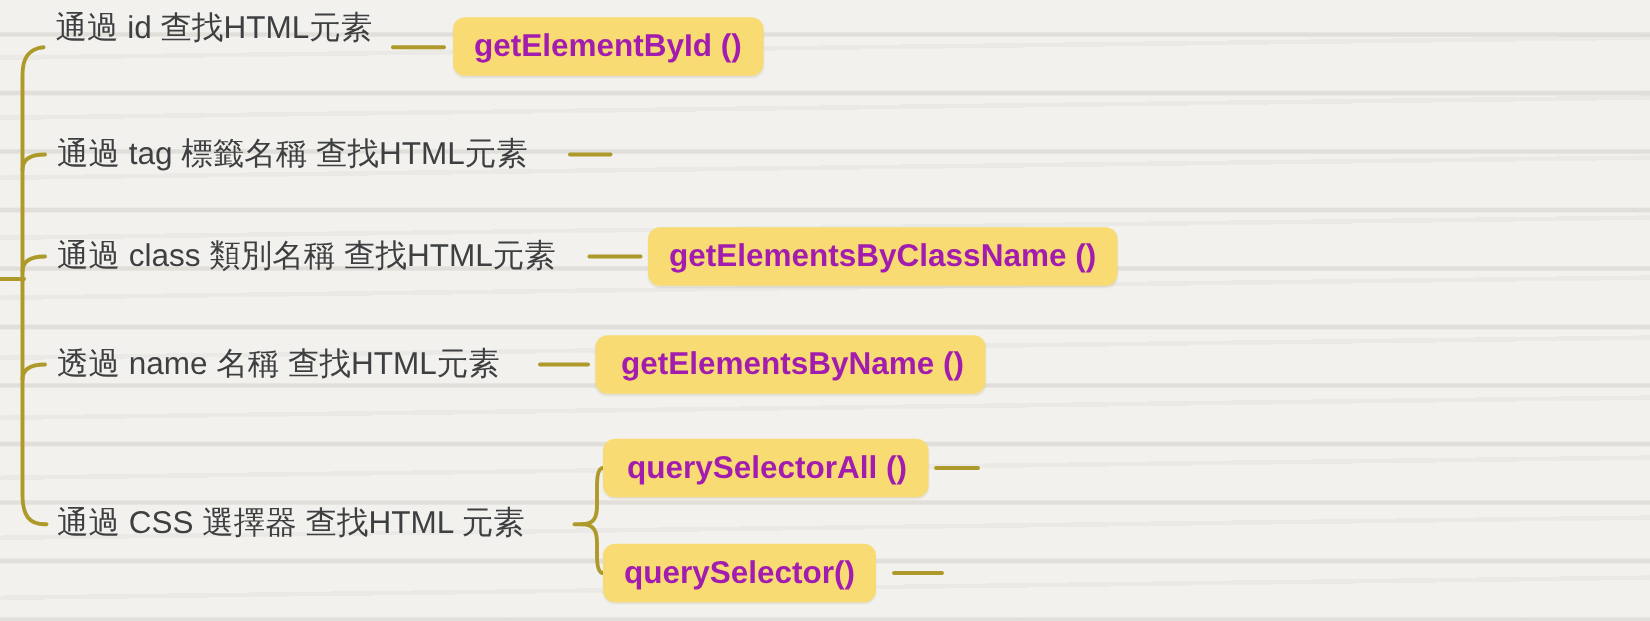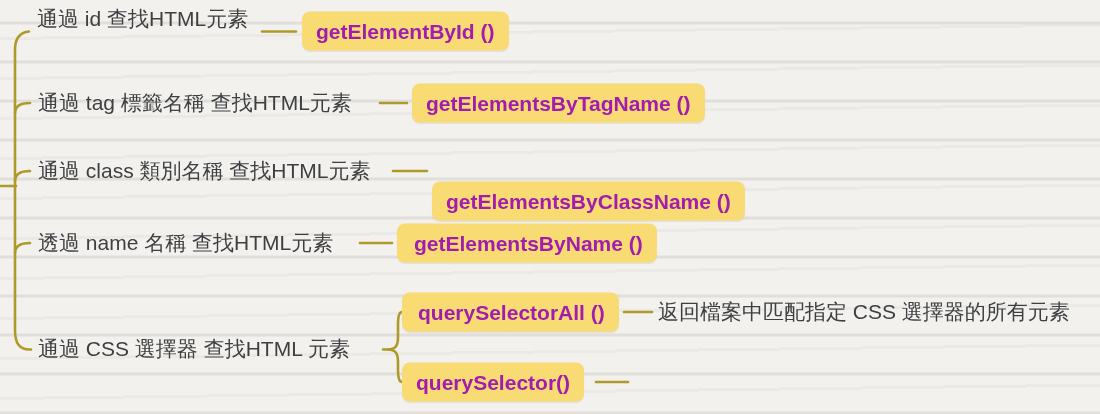--- a/index.html
+++ b/index.html
@@ -80,21 +80,19 @@
     <path d="M 596 382 L 628 382"></path>
   </svg>
 
   <div class="topic-label" style="left:37px;top:19px;">通過 id 查找HTML元素</div>
   <div class="topic-label" style="left:38px;top:103px;">通過 tag 標籤名稱 查找HTML元素</div>
   <div class="topic-label" style="left:38px;top:171px;text-align:center;">通過 class 類別名稱 查找HTML元素</div>
   <div class="topic-label" style="left:38px;top:349px;">通過 CSS 選擇器 查找HTML 元素</div>
   <div class="topic-label" style="left:38px;top:243px;">透過 name 名稱 查找HTML元素</div>
 
   <div class="method-node" style="left:302px;top:31px;">getElementById ()</div>
-  <div class="method-node" style="left:412px;top:103px;">getElementsByTagName ()</div>
-  <div class="method-node" style="left:432px;top:171px;margin-top:30px;">getElementsByClassName ()</div>
+  <div class="method-node" style="left:432px;top:171px;">getElementsByClassName ()</div>
   <div class="method-node" style="left:397px;top:243px;padding-left:17px;">getElementsByName ()</div>
   <div class="method-node" style="left:402px;top:312px;padding-left:16px;">querySelectorAll ()</div>
   <div class="method-node" style="left:402px;top:382px;">querySelector()</div>
 
-  <div class="description-label" style="left:658px;top:312px;">返回檔案中匹配指定 CSS 選擇器的所有元素</div>
 
 </div>
 
 </body></html>

